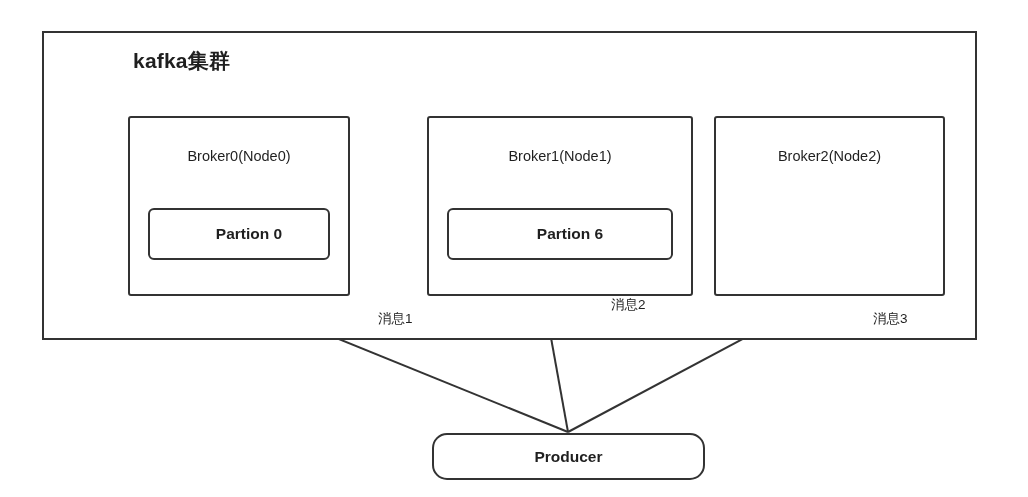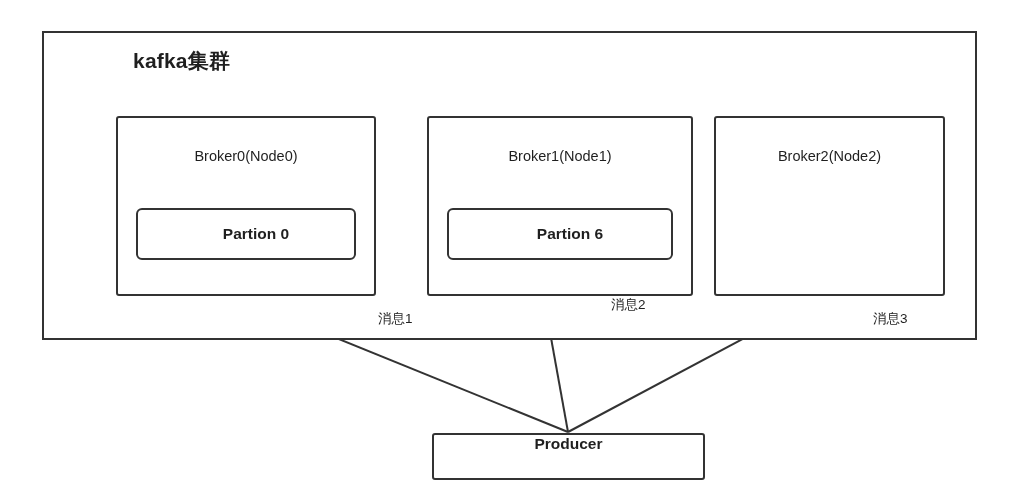--- a/index.html
+++ b/index.html
@@ -53,21 +53,21 @@
     color: #1f1f1f;
     white-space: nowrap;
   }
 
   
   .broker-box {
     border-radius: 3px;
     top: 116px;
     height: 180px;
   }
-  #broker-box-0 { left: 116px; width: 260px; }
+  #broker-box-0 { left: 128px; width: 222px; }
   #broker-box-1 { left: 427px; width: 266px; }
   #broker-box-2 { left: 714px; width: 231px; }
 
   .broker-label {
     position: absolute;
     top: 30px;
     left: 0;
     right: 0;
     text-align: center;
     font-size: 14.5px;
@@ -98,22 +98,23 @@
     white-space: nowrap;
     padding-left: 20px;
   }
 
   
   #producer-box {
     left: 432px;
     top: 433px;
     width: 273px;
     height: 47px;
-    border-radius: 3px;
+    border-radius: 15px;
     display: flex;
+    align-items: center;
     justify-content: center;
   }
   #producer-label {
     font-size: 15.5px;
     font-weight: bold;
     color: #1f1f1f;
     white-space: nowrap;
   }
 
   

